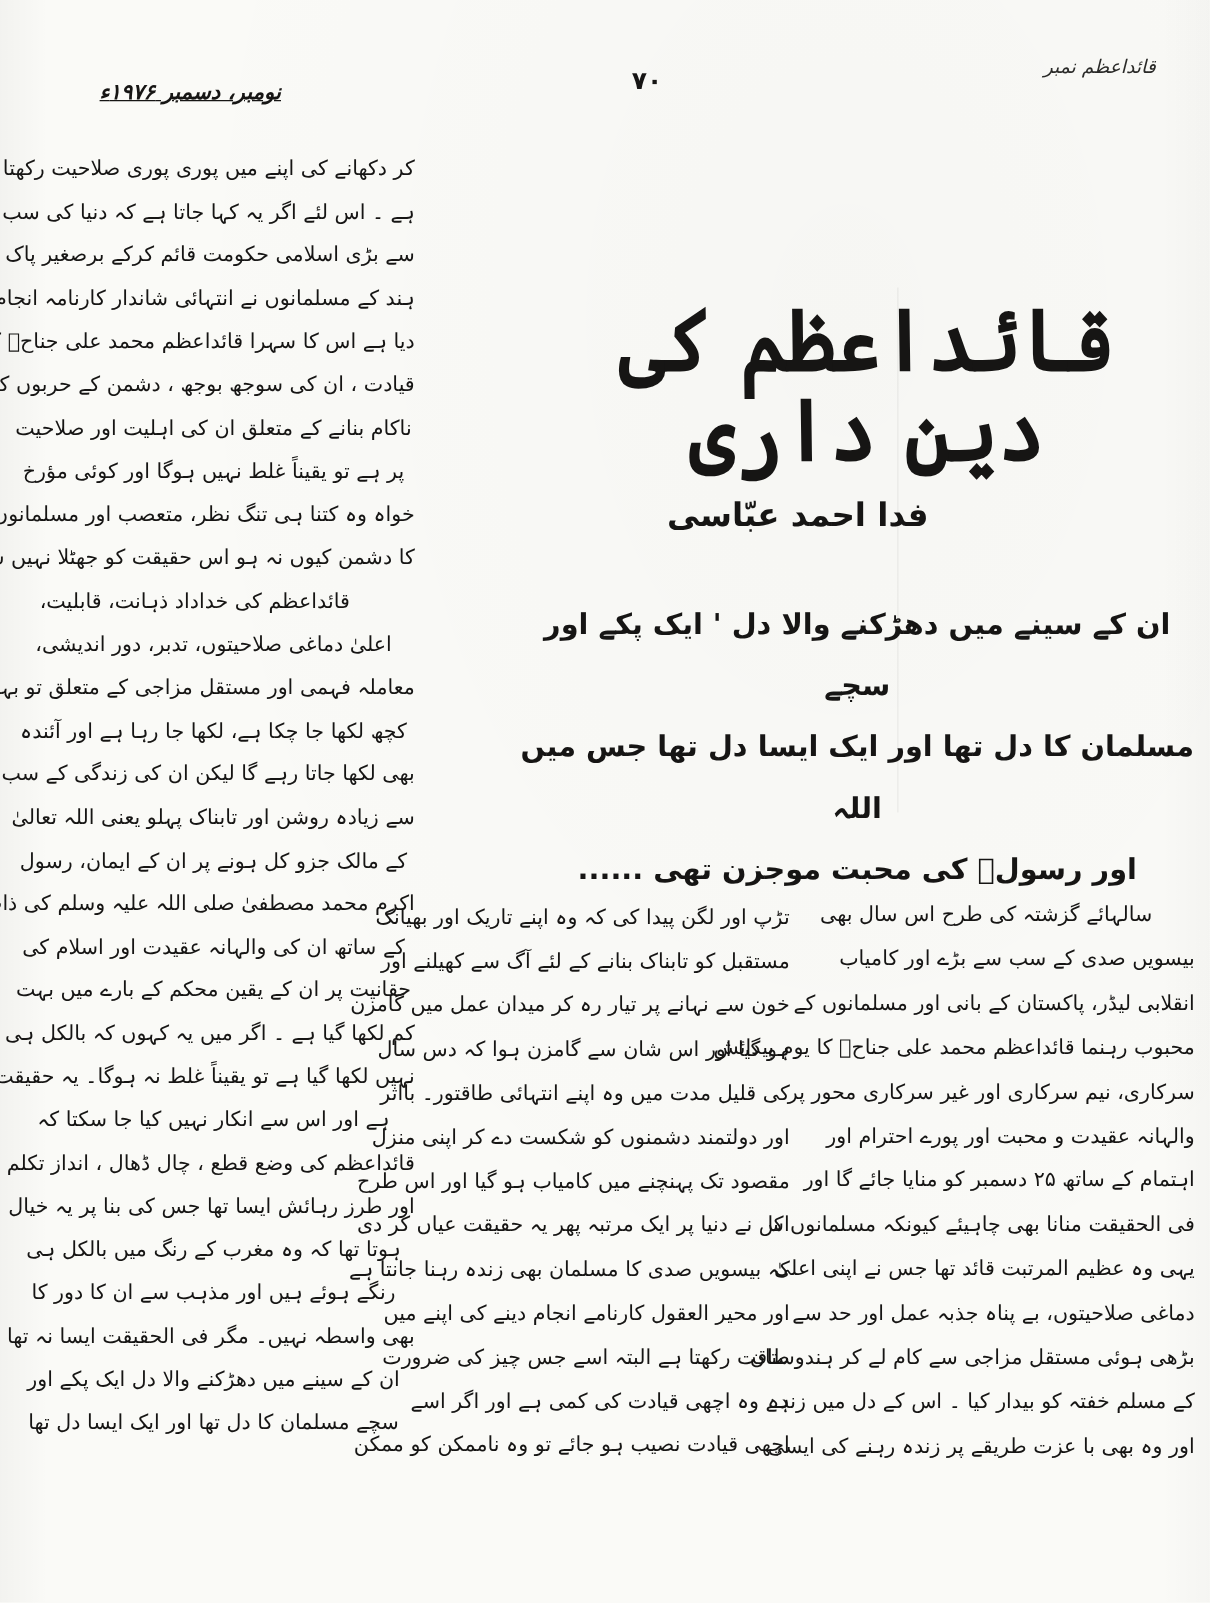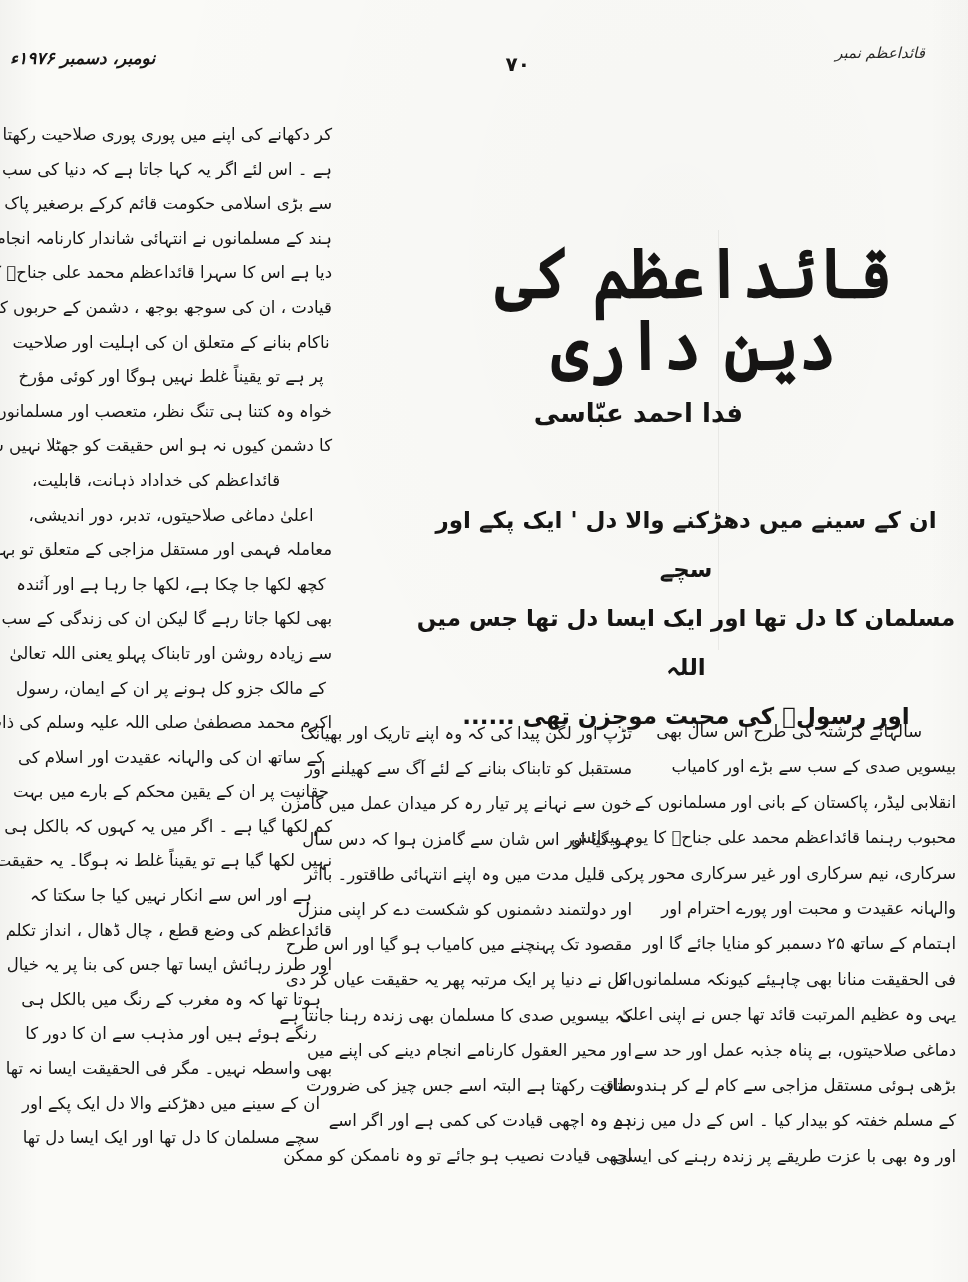--- a/index.html
+++ b/index.html
@@ -19,23 +19,23 @@
       linear-gradient(90deg, rgba(0,0,0,0.03), transparent 4%, transparent 96%, rgba(0,0,0,0.02));
   }
   
   .fold{
     position:absolute;top:230px;left:718px;width:1px;height:420px;
     background:rgba(0,0,0,0.06);
   }
 
   
   .header-date{
-    position:absolute;top:48px;left:10px;width:215px;
+    position:absolute;top:64px;left:10px;width:215px;
     font-size:17px;font-weight:bold;font-style:italic;
-    text-align:left;direction:rtl;letter-spacing:0.5px;
+    text-align:right;direction:rtl;letter-spacing:0.5px;text-decoration:underline;
   }
   .header-pageno{
     position:absolute;top:52px;left:470px;width:60px;
     font-size:20px;font-weight:bold;text-align:right;
   }
   .header-issue{
     position:absolute;top:44px;right:18px;width:140px;
     font-size:15px;font-weight:normal;font-style:italic;
     text-align:center;color:#2a2a28;
   }
@@ -57,21 +57,21 @@
     font-family:"DejaVu Serif", serif;
     text-align:center;line-height:1.05;
     letter-spacing:-1px;
     transform:scaleY(1.08);
   }
   .author-name{
     position:absolute;top:398px;right:225px;width:300px;
     font-size:26px;font-weight:bold;text-align:right;
   }
   .lead{
-    position:absolute;top:496px;right:12px;width:540px;
+    position:absolute;top:476px;right:12px;width:540px;
     font-size:23px;line-height:49px;font-weight:bold;
     text-align:center;
   }
 
   
   .col-middle{
     position:absolute;top:716px;right:336px;width:300px;
     font-size:16.5px;line-height:35.2px;font-weight:500;
     text-align:right;
   }

